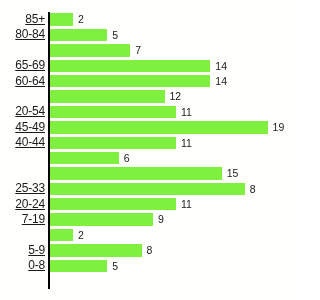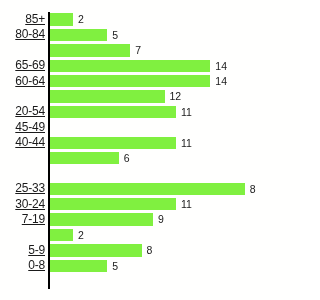--- a/index.html
+++ b/index.html
@@ -127,45 +127,53 @@
         </div>
         <div class="bar-row">
           <div class="cat-label">20-54</div>
           <div class="bar-wrap">
             <div class="bar" style="width: 125.95px; background: rgb(128, 240, 64);"></div>
             <div class="val-label">11</div>
           </div>
         </div>
         <div class="bar-row">
           <div class="cat-label">45-49</div>
+          <div class="bar-wrap">
+            <div class="bar" style="width: 217.55px; background: rgb(128, 240, 64);"></div>
+            <div class="val-label">19</div>
+          </div>
         </div>
         <div class="bar-row">
           <div class="cat-label">40-44</div>
           <div class="bar-wrap">
             <div class="bar" style="width: 125.95px; background: rgb(128, 240, 64);"></div>
             <div class="val-label">11</div>
           </div>
         </div>
         <div class="bar-row">
           <div class="bar-wrap">
             <div class="bar" style="width: 68.7px; background: rgb(128, 240, 64);"></div>
             <div class="val-label">6</div>
           </div>
         </div>
         <div class="bar-row">
+          <div class="bar-wrap">
+            <div class="bar" style="width: 171.75px; background: rgb(128, 240, 64);"></div>
+            <div class="val-label">15</div>
+          </div>
         </div>
         <div class="bar-row">
           <div class="cat-label">25-33</div>
           <div class="bar-wrap">
             <div class="bar" style="width: 194.65px; background: rgb(128, 240, 64);"></div>
             <div class="val-label">8</div>
           </div>
         </div>
         <div class="bar-row">
-          <div class="cat-label">30-24</div>
+          <div class="cat-label">20-24</div>
           <div class="bar-wrap">
             <div class="bar" style="width: 125.95px; background: rgb(128, 240, 64);"></div>
             <div class="val-label">11</div>
           </div>
         </div>
         <div class="bar-row">
           <div class="cat-label">7-19</div>
           <div class="bar-wrap">
             <div class="bar" style="width: 103.05px; background: rgb(128, 240, 64);"></div>
             <div class="val-label">9</div>

